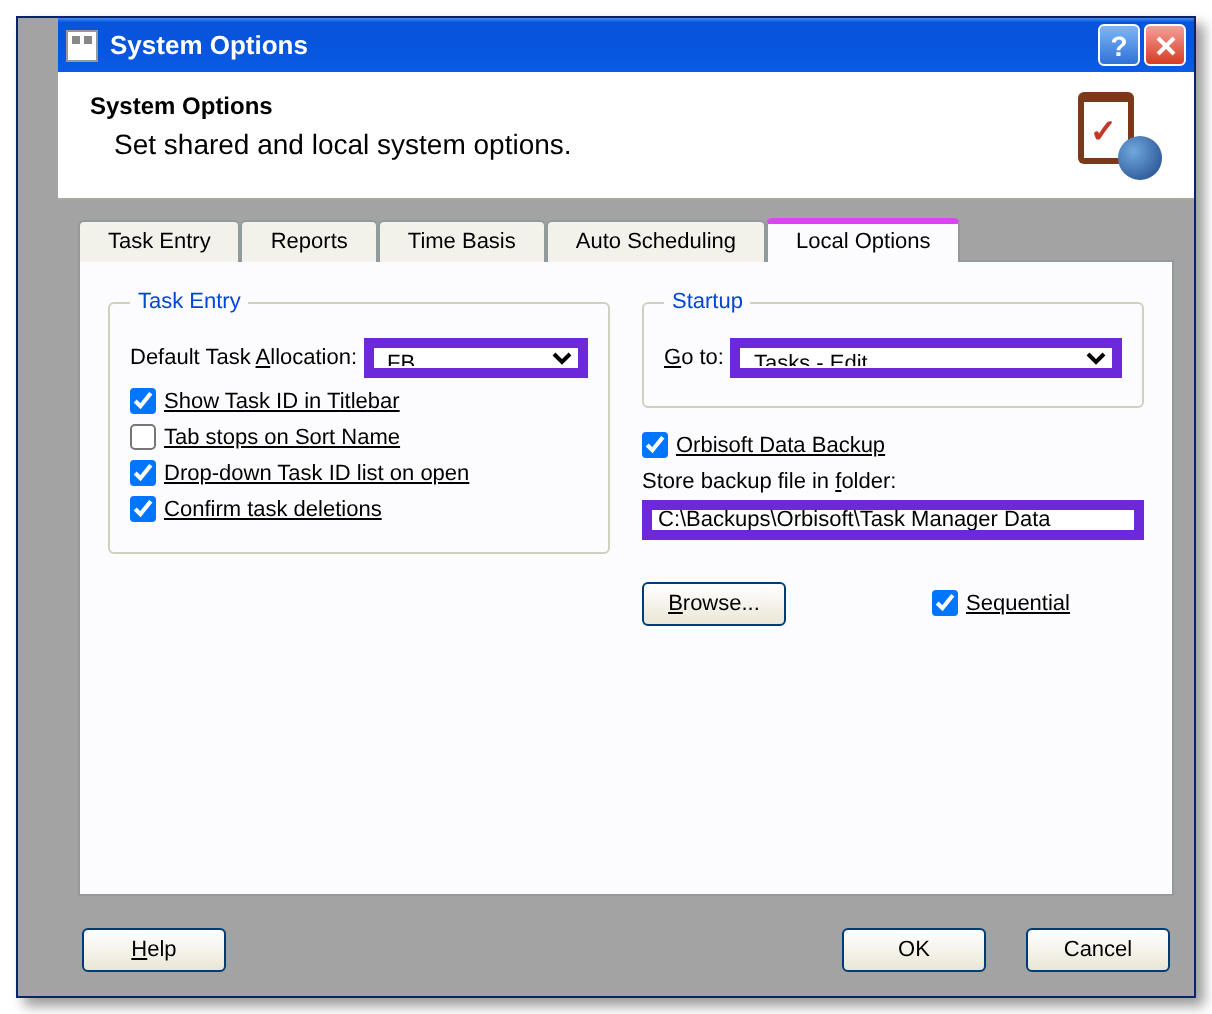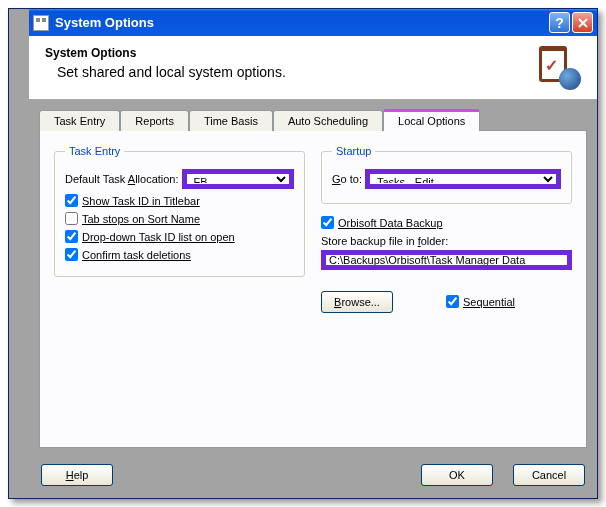--- a/index.html
+++ b/index.html
@@ -219,21 +219,21 @@
     margin: 6px 0 3px 0;
     display: block;
   }
   .backup-path {
     width: 100%;
   }
   .backup-actions {
     display: flex;
     align-items: center;
     margin-top: 8px;
-    gap: 36px;
+    gap: 56px;
   }
 </style>
 </head>
 <body>
 
 <div class="window">
 
   <div class="titlebar">
     <span class="app-icon"></span>
     <span class="title-text">System Options</span>

